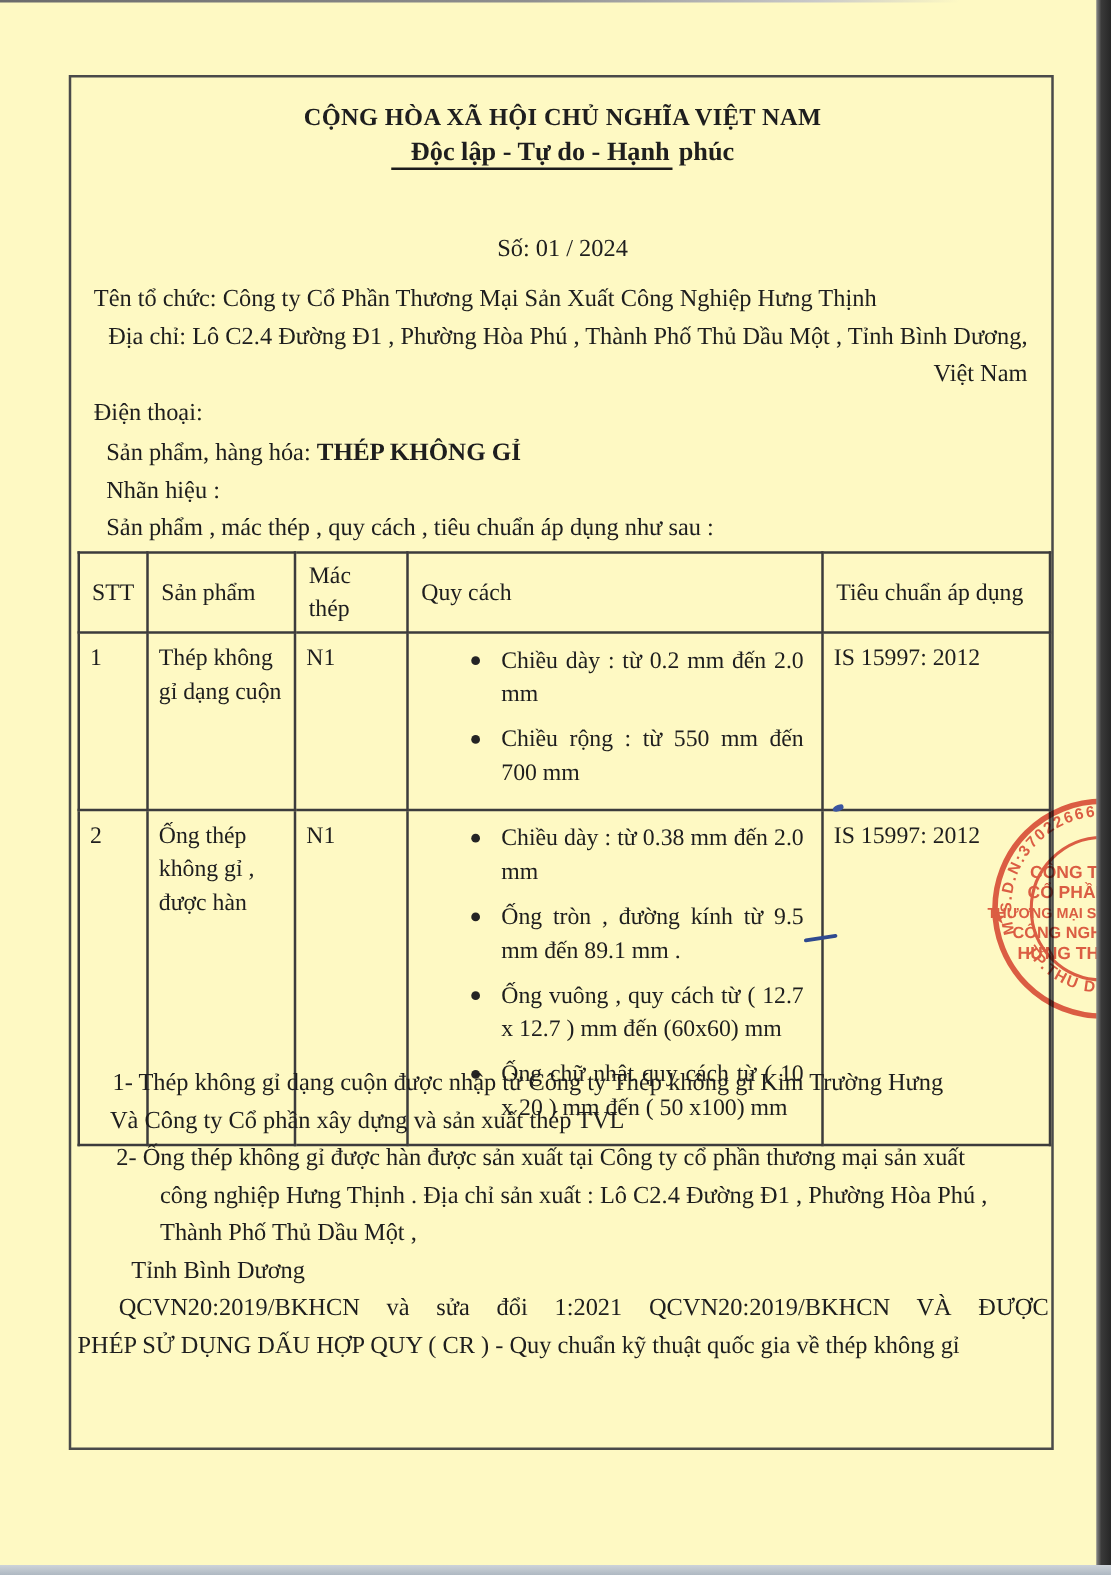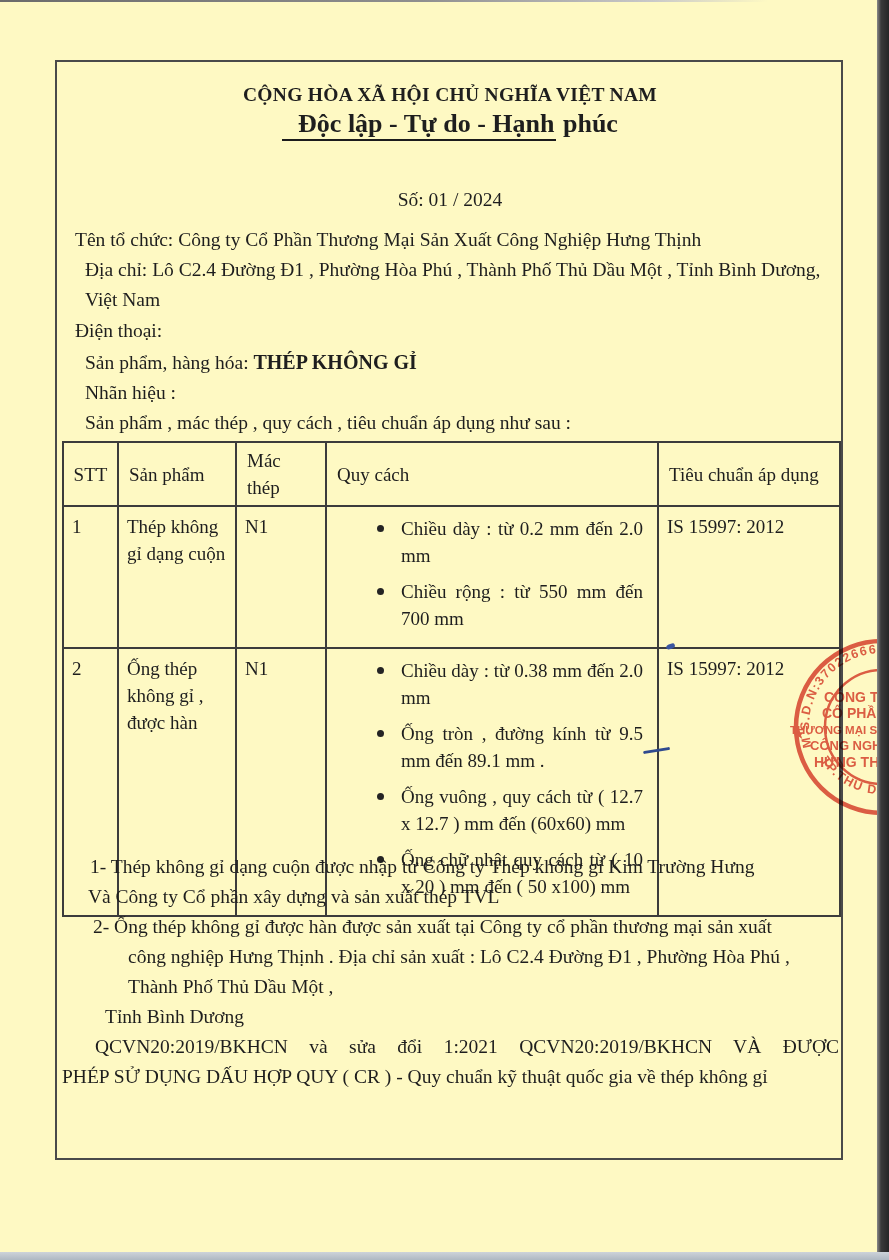--- a/index.html
+++ b/index.html
@@ -15,28 +15,28 @@
   .scan-right{position:absolute;top:0;right:0;width:12px;height:1253px;z-index:50;
     background:linear-gradient(90deg,#8a8a8a 0,#3a3a3a 4px,#262626 100%);}
   .scan-bottom{position:absolute;left:0;top:1252px;width:889px;height:8px;z-index:51;
     background:linear-gradient(180deg,#cdd3d9,#aeb8c2);}
   
   .frame{position:absolute;left:55px;top:60px;width:788px;height:1100px;
     border:2px solid #4a4a4a;box-sizing:border-box;}
   
   .center-line{position:absolute;left:55px;width:790px;text-align:center;}
   .nat-title{top:80px;font-size:21px;font-weight:bold;letter-spacing:.3px;}
-  .motto{top:109px;font-size:26px;font-weight:bold;}
+  .motto{top:109px;font-size:21px;font-weight:bold;}
   .motto .u{border-bottom:2.5px solid #1c1c1c;padding:0 2px 1px 16px;}
   .doc-title{top:150px;font-size:24px;font-weight:bold;letter-spacing:.5px;}
   .doc-no{top:189px;font-size:19.5px;}
   
   .t{position:absolute;font-size:19.5px;line-height:30px;}
   .org{left:75px;top:225px;width:750px;}
-  .addr{left:85px;top:255px;width:748px;}
+  .addr{left:74px;top:255px;width:748px;text-align:right;}
   .phone{left:75px;top:316px;}
   .prod{left:85px;top:347px;font-family:Liberation Serif, serif;}
   .prod b{font-size:20px;}
   .brand{left:85px;top:378px;}
   .intro{left:85px;top:408px;}
   
   .spec-table{position:absolute;left:62px;top:441px;width:777px;
     border-collapse:collapse;table-layout:fixed;font-size:19px;line-height:27px;}
   .spec-table th,.spec-table td{border:2px solid #3c3c3c;vertical-align:top;
     font-weight:normal;text-align:left;padding:6px 8px;box-sizing:border-box;}

